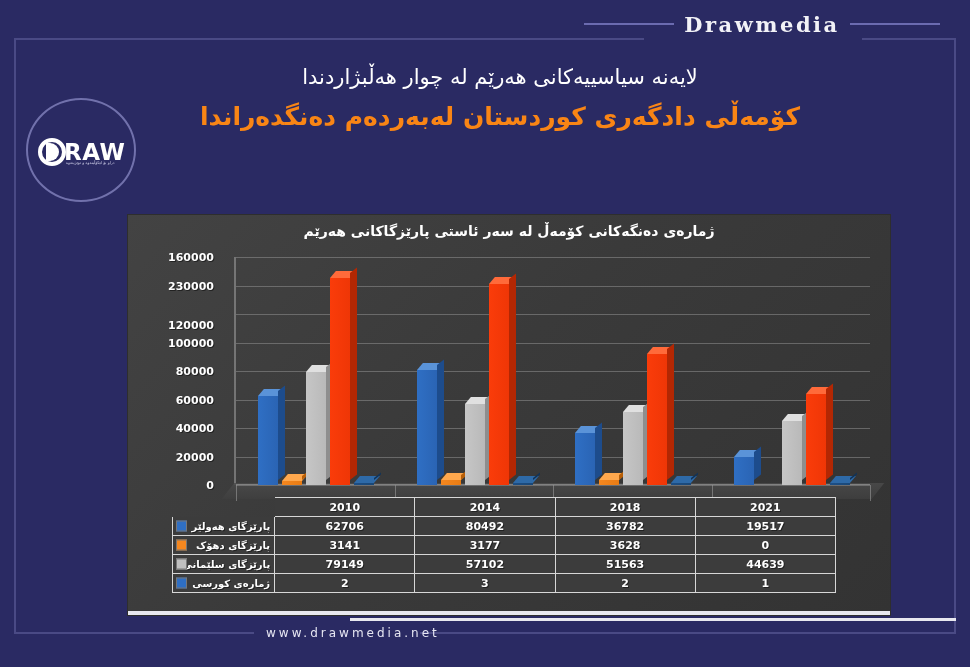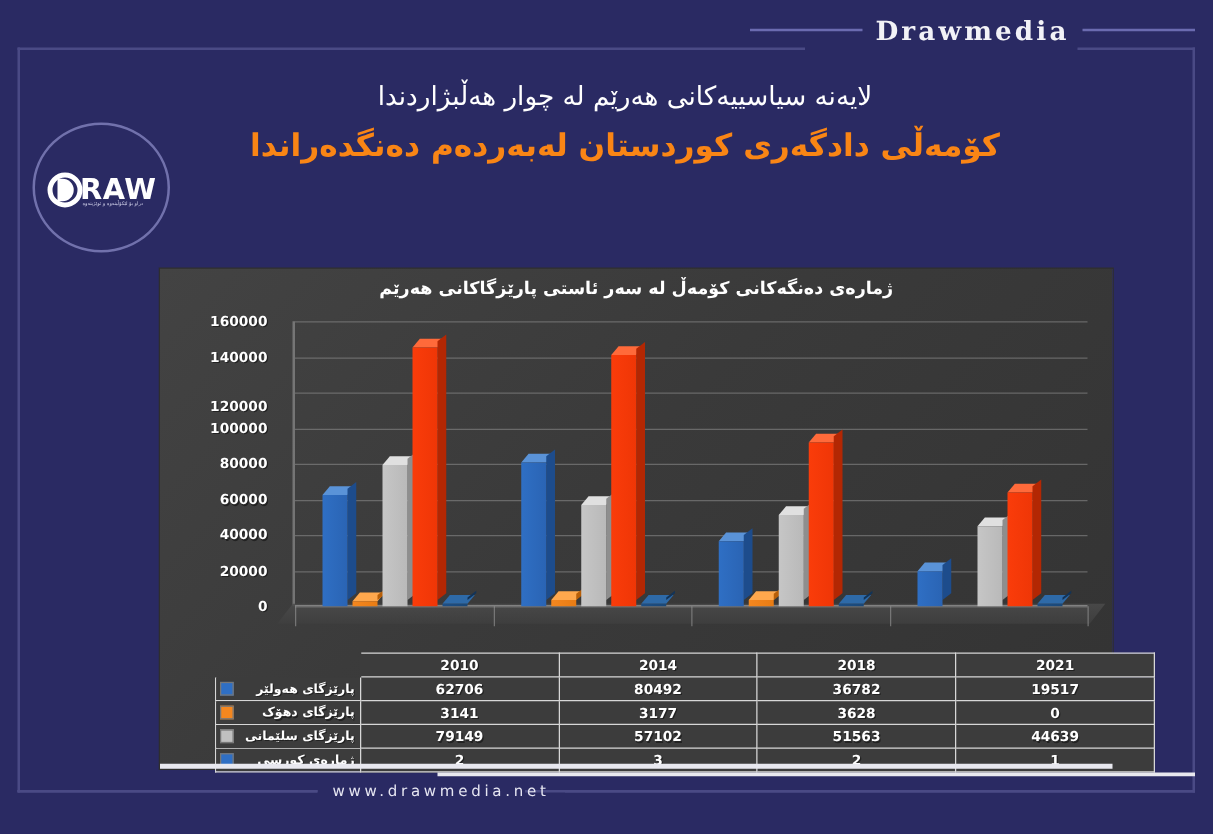--- a/index.html
+++ b/index.html
@@ -20,21 +20,21 @@
   }
   #frame-left   { left: 14px;  top: 38px;  width: 2px;  height: 596px; }
   #frame-top-l  { left: 14px;  top: 38px;  width: 630px; height: 2px; }
   #frame-top-r  { left: 862px; top: 38px;  width: 94px;  height: 2px; }
   #frame-right  { left: 954px; top: 38px;  width: 2px;  height: 596px; }
   #frame-bot-l  { left: 14px;  top: 632px; width: 240px; height: 2px; }
   #frame-bot-r  { left: 420px; top: 632px; width: 536px; height: 2px; }
 
   
   #brand-wrap {
-    position: absolute; top: 6px; left: 600px; width: 356px; height: 36px;
+    position: absolute; top: 6px; left: 584px; width: 356px; height: 36px;
     display: flex; align-items: center; justify-content: center; gap: 10px;
   }
   #brand-rule-left, #brand-rule-right {
     flex: 1 1 auto; height: 2px; background: #6b6bb0;
   }
   #brand-title {
     color: #f2f2f7;
     font-family: "DejaVu Serif", "Liberation Serif", serif;
     font-size: 21px;
     font-weight: 700;
@@ -216,24 +216,23 @@
   .bar.c-red   .side { background: #b32703; }
   .bar.c-red   .top  { background: #ff6a3a; }
   .bar.c-navy  .face { background: linear-gradient(90deg,#1d4f86,#1a4878); }
   .bar.c-navy  .side { background: #123357; }
   .bar.c-navy  .top  { background: #2e6aa8; }
 
   
   #data-table {
     position: absolute;
     left: 44px; top: 282px;
-    width: 752px;
+    width: 664px;
     border-collapse: collapse;
     table-layout: fixed;
-    margin-top: 25px;
   }
   #data-table td, #data-table th {
     border: 1px solid #d7d7d7;
     color: #ffffff;
     font-size: 11px;
     font-weight: 700;
     height: 19px;
     padding: 0 4px;
     background: #3c3c3c;
     text-shadow: 1px 1px 0 #222;
@@ -326,21 +325,21 @@
         <div class="gridline" style="top: 57px;"></div>
         <div class="gridline" style="top: 85.5px;"></div>
         <div class="gridline" style="top: 114px;"></div>
         <div class="gridline" style="top: 142.5px;"></div>
         <div class="gridline" style="top: 171px;"></div>
         <div class="gridline" style="top: 199.5px;"></div>
         <div class="gridline" style="top: 228px;"></div>
       </div>
     <div id="axis-labels">
         <div class="axis-label" style="top: 0px;">160000</div>
-        <div class="axis-label" style="top: 28.5px;">140000</div>
+        <div class="axis-label" style="top: 28.5px;">230000</div>
         <div class="axis-label" style="top: 68px;">120000</div>
         <div class="axis-label" style="top: 85.5px;">100000</div>
         <div class="axis-label" style="top: 114px;">80000</div>
         <div class="axis-label" style="top: 142.5px;">60000</div>
         <div class="axis-label" style="top: 171px;">40000</div>
         <div class="axis-label" style="top: 199.5px;">20000</div>
         <div class="axis-label" style="top: 228px;">0</div>
       </div>
     <div id="groups">
         <div class="group" style="left: 0px; width: 158.5px;">

